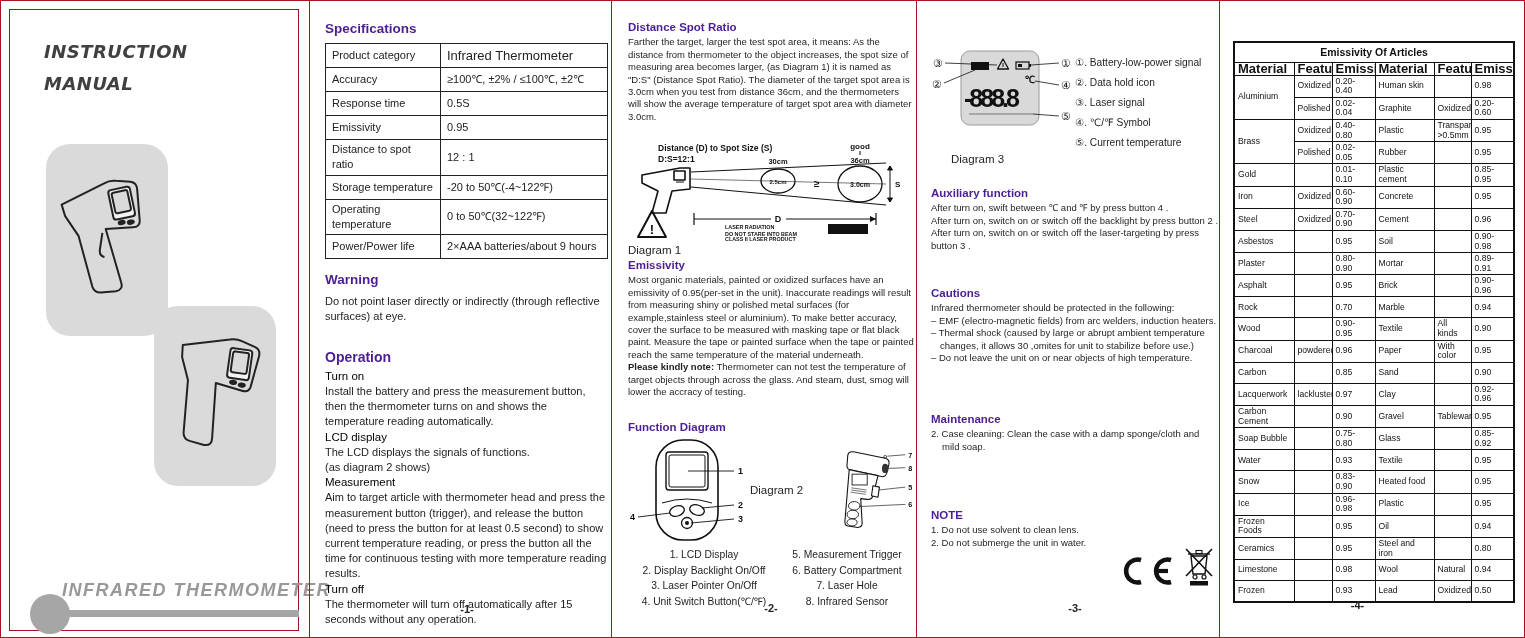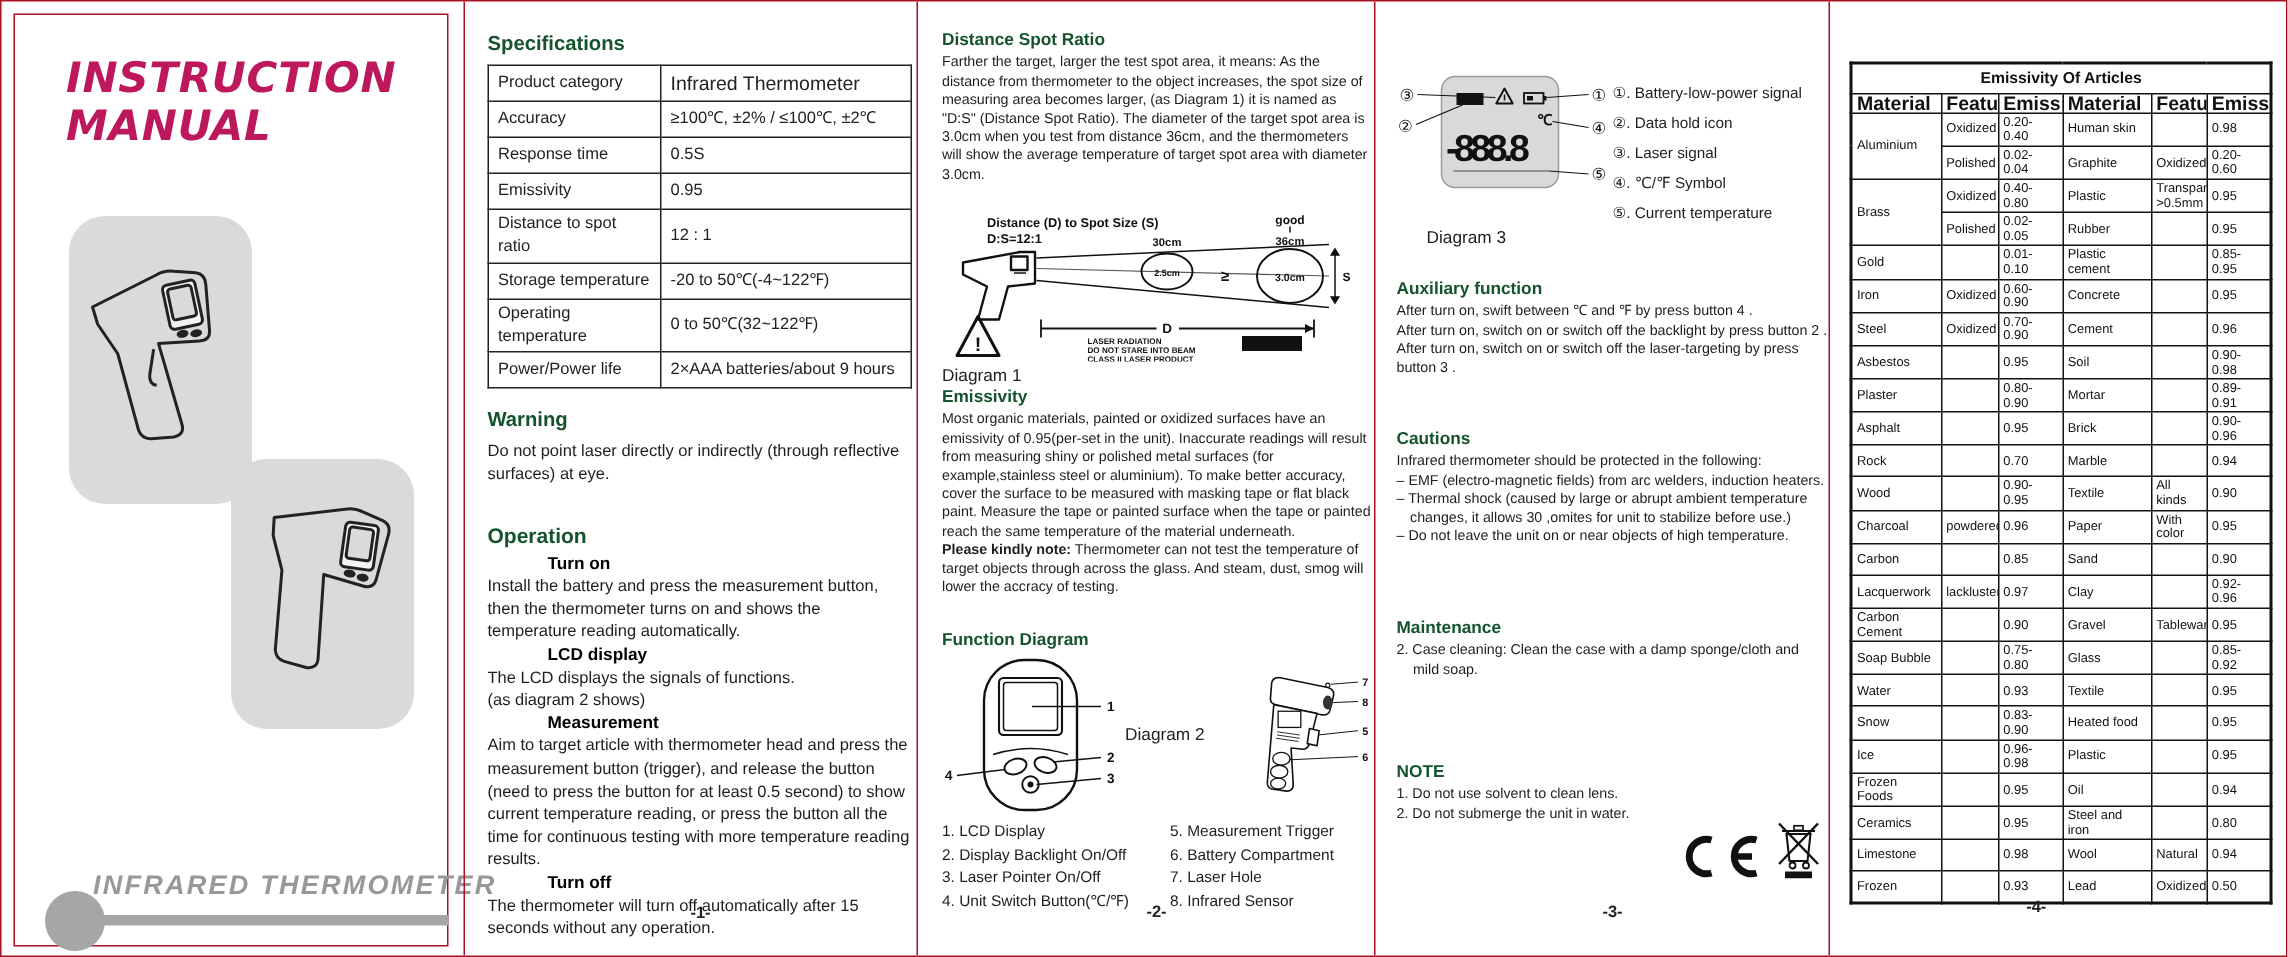--- a/index.html
+++ b/index.html
@@ -5,30 +5,30 @@
   html,body{margin:0;padding:0;background:#e8e8e8;}
   .page{position:relative;width:1525px;height:638px;background:#fff;margin:0 auto;
         font-family:"Liberation Sans",sans-serif;color:#1e1e1e;box-sizing:border-box;
         border:1px solid #a81220;overflow:hidden;}
   .vsep{position:absolute;top:0;bottom:0;width:1px;background:#a81220;}
   .panel{position:absolute;top:0;height:638px;}
   .pagenum{position:absolute;width:100%;text-align:center;font-size:11px;font-weight:bold;color:#222;}
   
   .cover{position:absolute;left:8px;top:8px;width:288px;height:620px;border:1px solid #a81220;}
   .cover-title{position:absolute;left:34px;top:26px;font-family:"DejaVu Sans",sans-serif;
-               font-weight:bold;font-style:italic;font-size:28px;line-height:32px;color:#be185d;letter-spacing:.5px;}
+               font-weight:bold;font-style:italic;font-size:18px;line-height:32px;color:#404040;letter-spacing:.5px;}
   .imgbox{position:absolute;background:#dadada;border-radius:24px;}
   .cover-footer{position:absolute;left:52px;top:570px;font-size:18px;font-weight:bold;font-style:italic;
                 color:#989898;letter-spacing:1.5px;white-space:nowrap;}
   .cover-bar{position:absolute;left:32px;top:600px;right:-1px;height:7px;background:#a6a6a6;}
   .cover-dot{position:absolute;left:20px;top:584px;width:40px;height:40px;border-radius:50%;background:#a6a6a6;}
   
   .p1{left:324px;width:284px;font-size:11px;line-height:15.2px;}
-  .h1{font-size:13.5px;font-weight:bold;color:#14532d;margin:0 0 7px 0;}
-  .h2{font-weight:bold;font-size:11.5px;color:#000;margin-left:40px;}
+  .h1{font-size:13.5px;font-weight:bold;color:#4c1d95;margin:0 0 7px 0;}
+  .h2{font-weight:normal;font-size:11.5px;color:#000;}
   .p1 p{margin:0;}
   table.spec{border-collapse:collapse;width:283px;table-layout:fixed;}
   table.spec td{border:1px solid #222;padding:2px 6px;height:19px;font-size:11px;color:#222;}
   table.spec td.c1{width:102px;}
   table.spec tr:first-child td.c2{font-size:13px;}
   
   .small{font-size:9.5px;line-height:12.4px;}
   .small .h1{font-size:11.5px;margin:0 0 3px 0;}
   .small p{margin:0;}
   .blk{position:absolute;left:0;width:100%;}
@@ -276,21 +276,21 @@
           <line x1="101" y1="56" x2="138" y2="52"></line>
           <line x1="74" y1="79" x2="138" y2="76"></line>
         </g>
         <text x="142" y="11" font-size="10" font-weight="bold">7</text>
         <text x="142" y="29" font-size="10" font-weight="bold">8</text>
         <text x="142" y="56" font-size="10" font-weight="bold">5</text>
         <text x="142" y="80" font-size="10" font-weight="bold">6</text>
       </svg>
     </div>
 
-    <div class="blk" style="top:546px;font-size:10.3px;line-height:15.6px;">
+    <div class="blk" style="top:546px;font-size:10.3px;line-height:15.6px;text-align:center;">
       <div style="display:flex;">
         <div style="width:152px;">
           <p>1. LCD Display</p>
           <p>2. Display Backlight On/Off</p>
           <p>3. Laser Pointer On/Off</p>
           <p>4. Unit Switch Button(℃/℉)</p>
         </div>
         <div style="width:134px;">
           <p>5. Measurement Trigger</p>
           <p>6. Battery Compartment</p>

